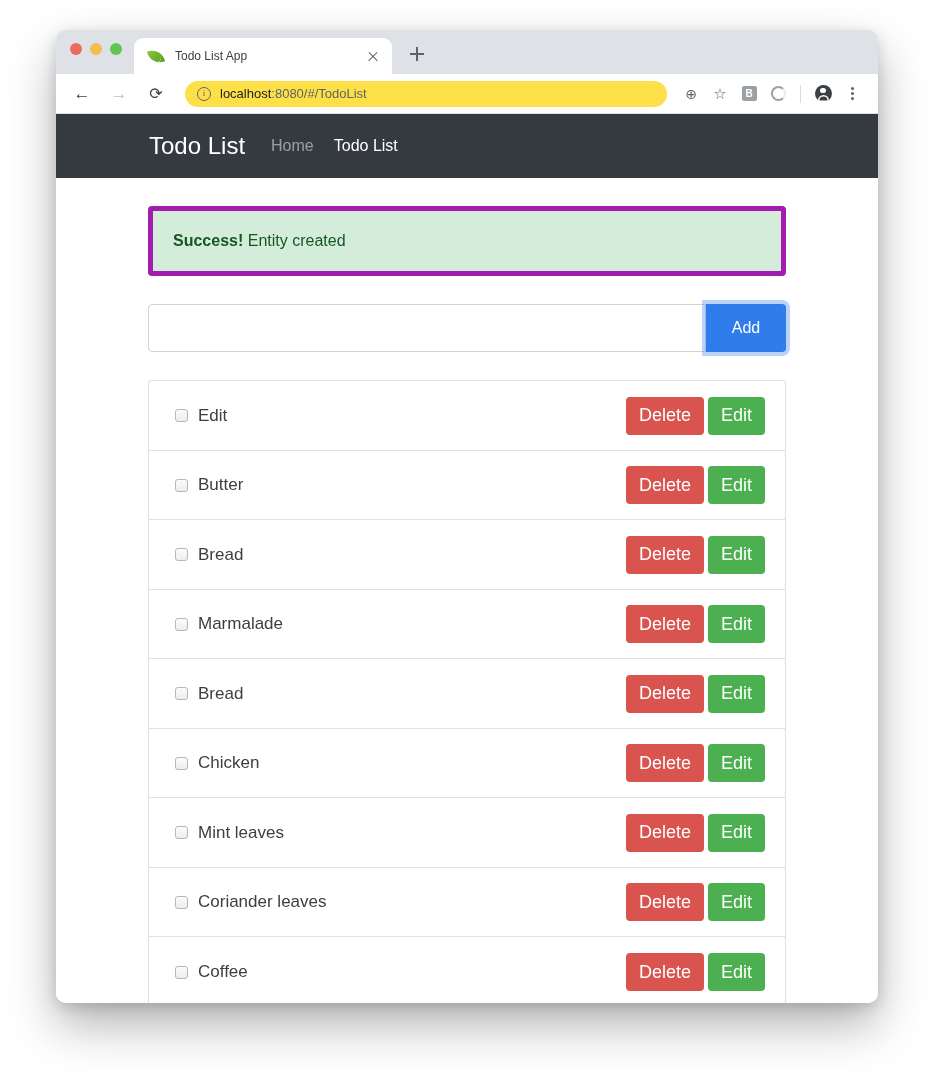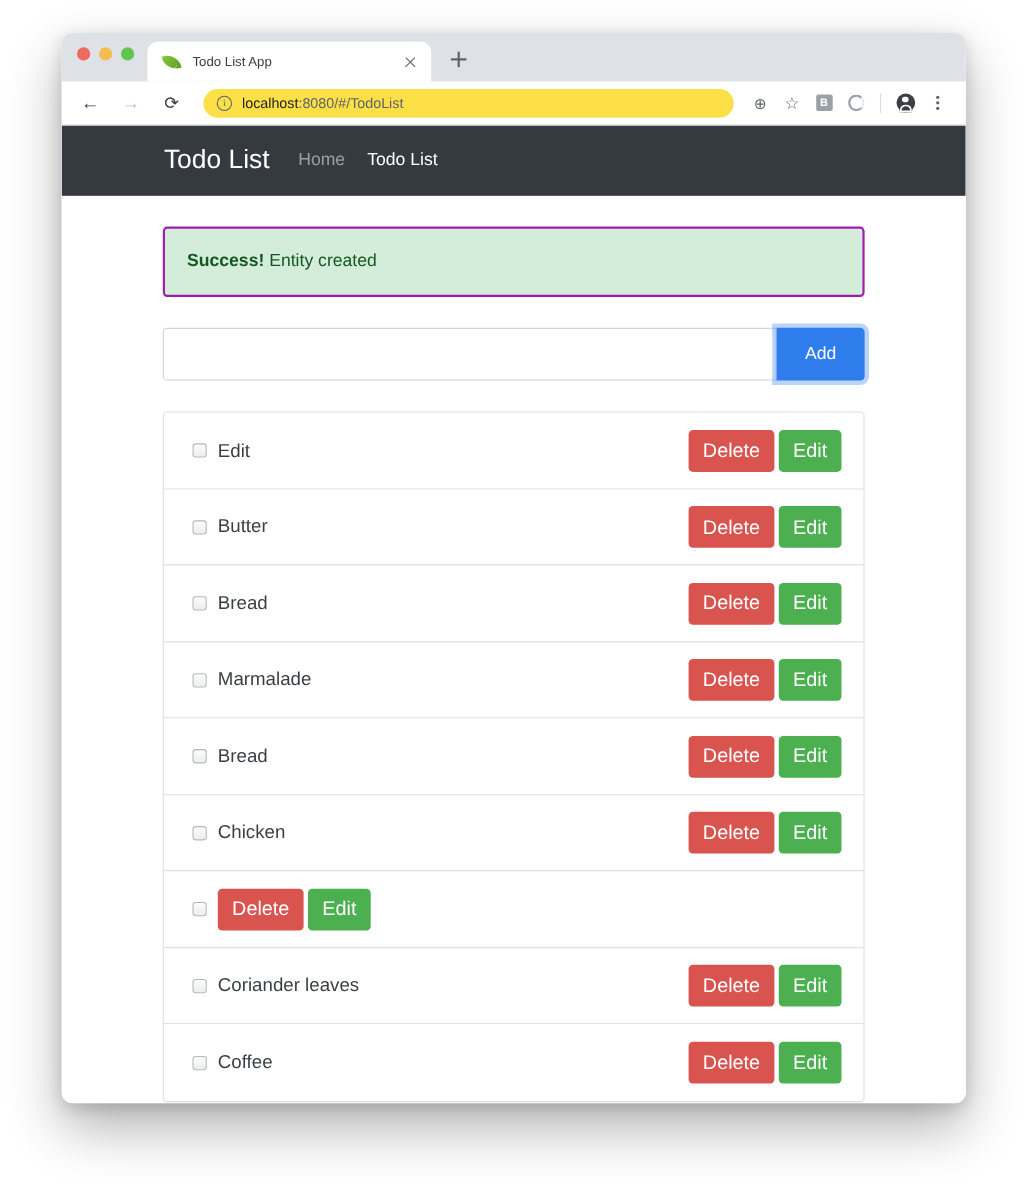--- a/index.html
+++ b/index.html
@@ -265,21 +265,21 @@
     padding: 28px 0 0 0;
   }
   .inner {
     width: 638px;
     margin-left: 92px;
   }
 
   .alert-success {
     background: #d4edda;
     color: #155724;
-    border: 2px solid #a21caf;
+    border: 5px solid #a21caf;
     border-radius: 4px;
     padding: 19px 20px;
     font-size: 16px;
     line-height: 1.4;
   }
   .alert-success strong { font-weight: bold; }
 
   .input-group {
     display: flex;
     margin-top: 28px;
@@ -478,20 +478,21 @@
             <div class="list-item">
               <span class="todo-checkbox"></span>
               <span class="todo-label">Chicken</span>
               <span class="row-actions">
                 <button class="btn btn-danger">Delete</button>
                 <button class="btn btn-success">Edit</button>
               </span>
             </div>
             <div class="list-item">
               <span class="todo-checkbox"></span>
+              <span class="todo-label">Mint leaves</span>
               <span class="row-actions">
                 <button class="btn btn-danger">Delete</button>
                 <button class="btn btn-success">Edit</button>
               </span>
             </div>
             <div class="list-item">
               <span class="todo-checkbox"></span>
               <span class="todo-label">Coriander leaves</span>
               <span class="row-actions">
                 <button class="btn btn-danger">Delete</button>

